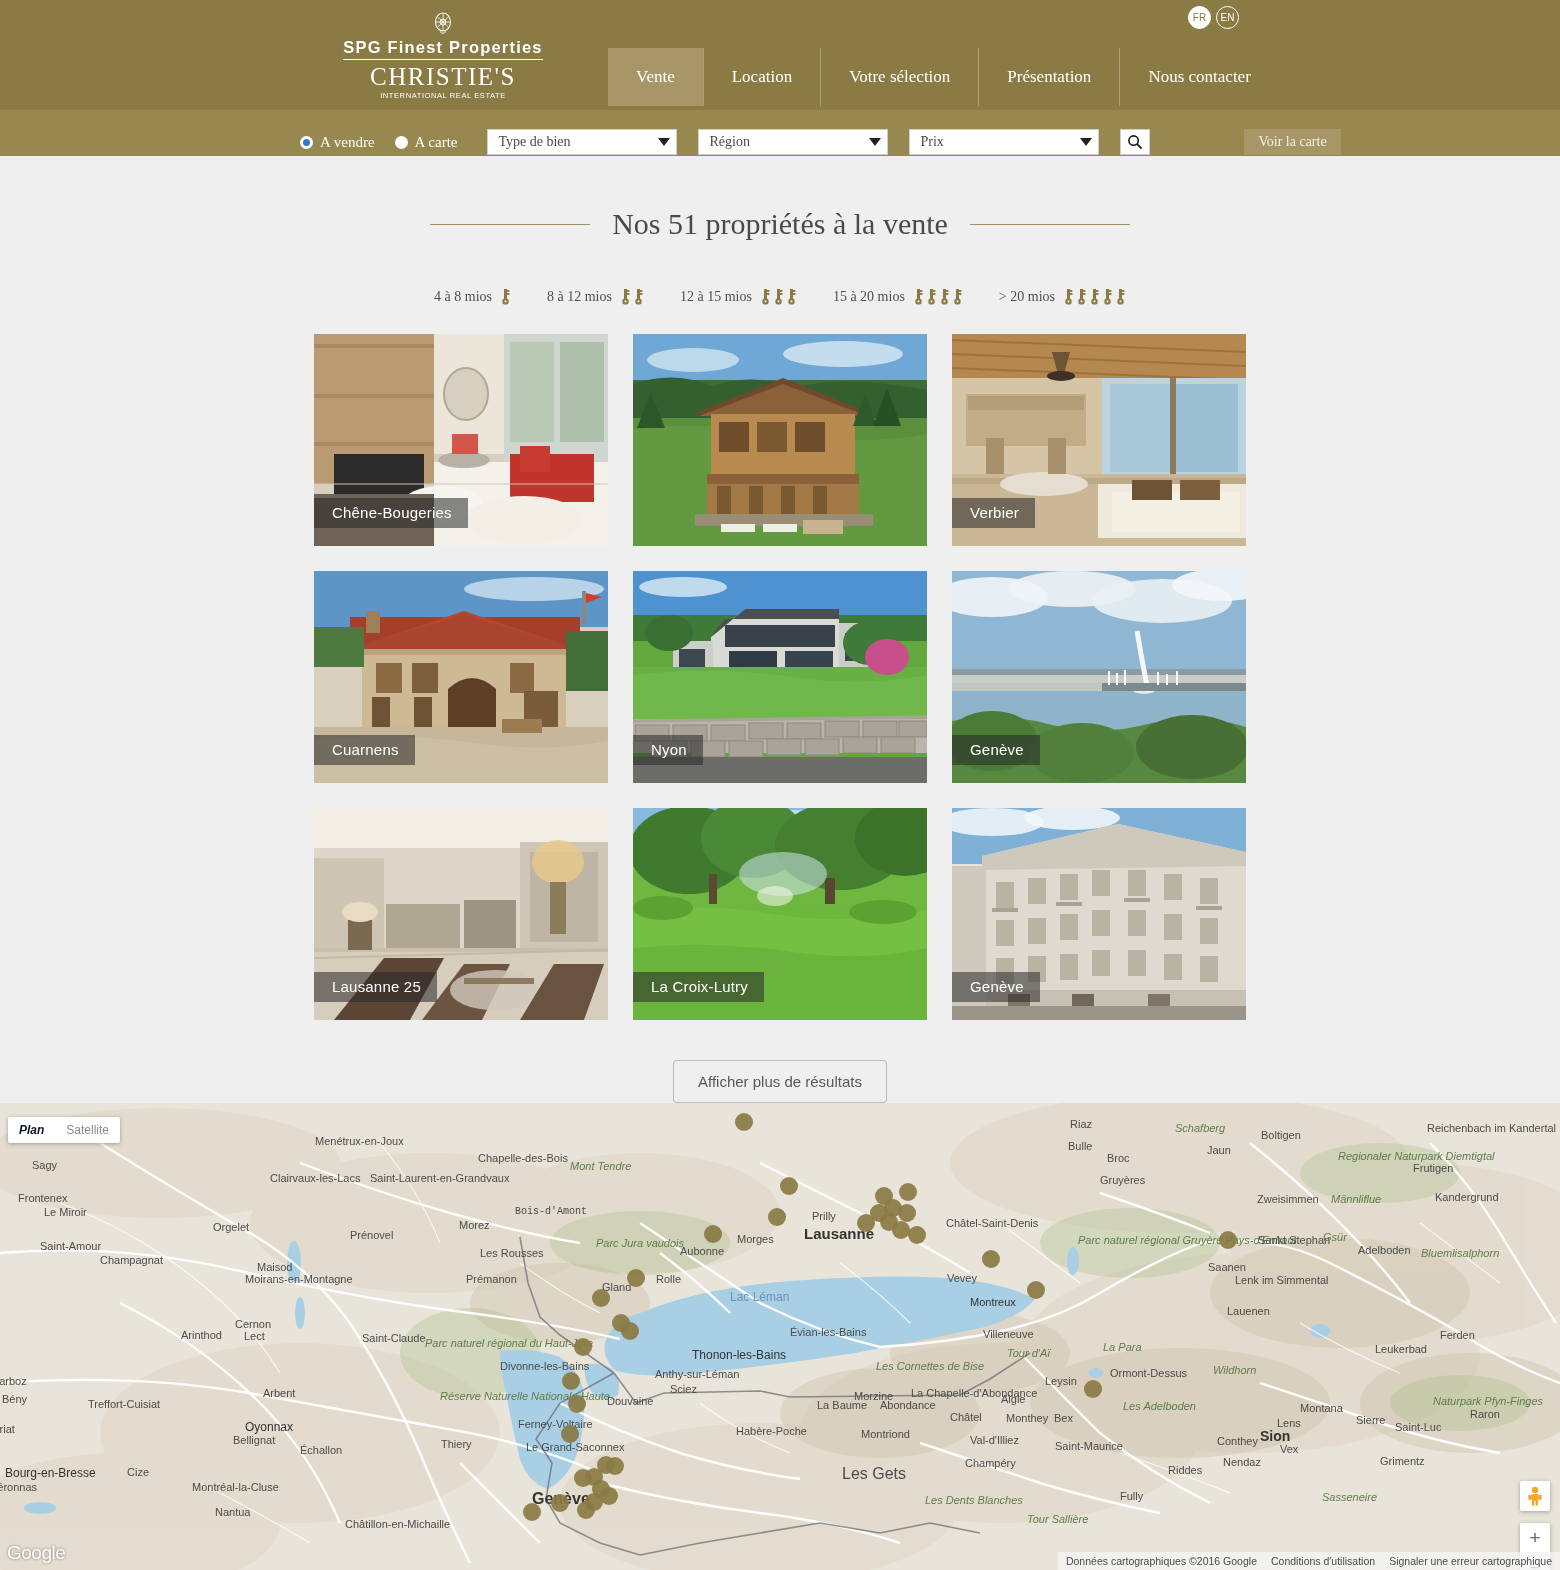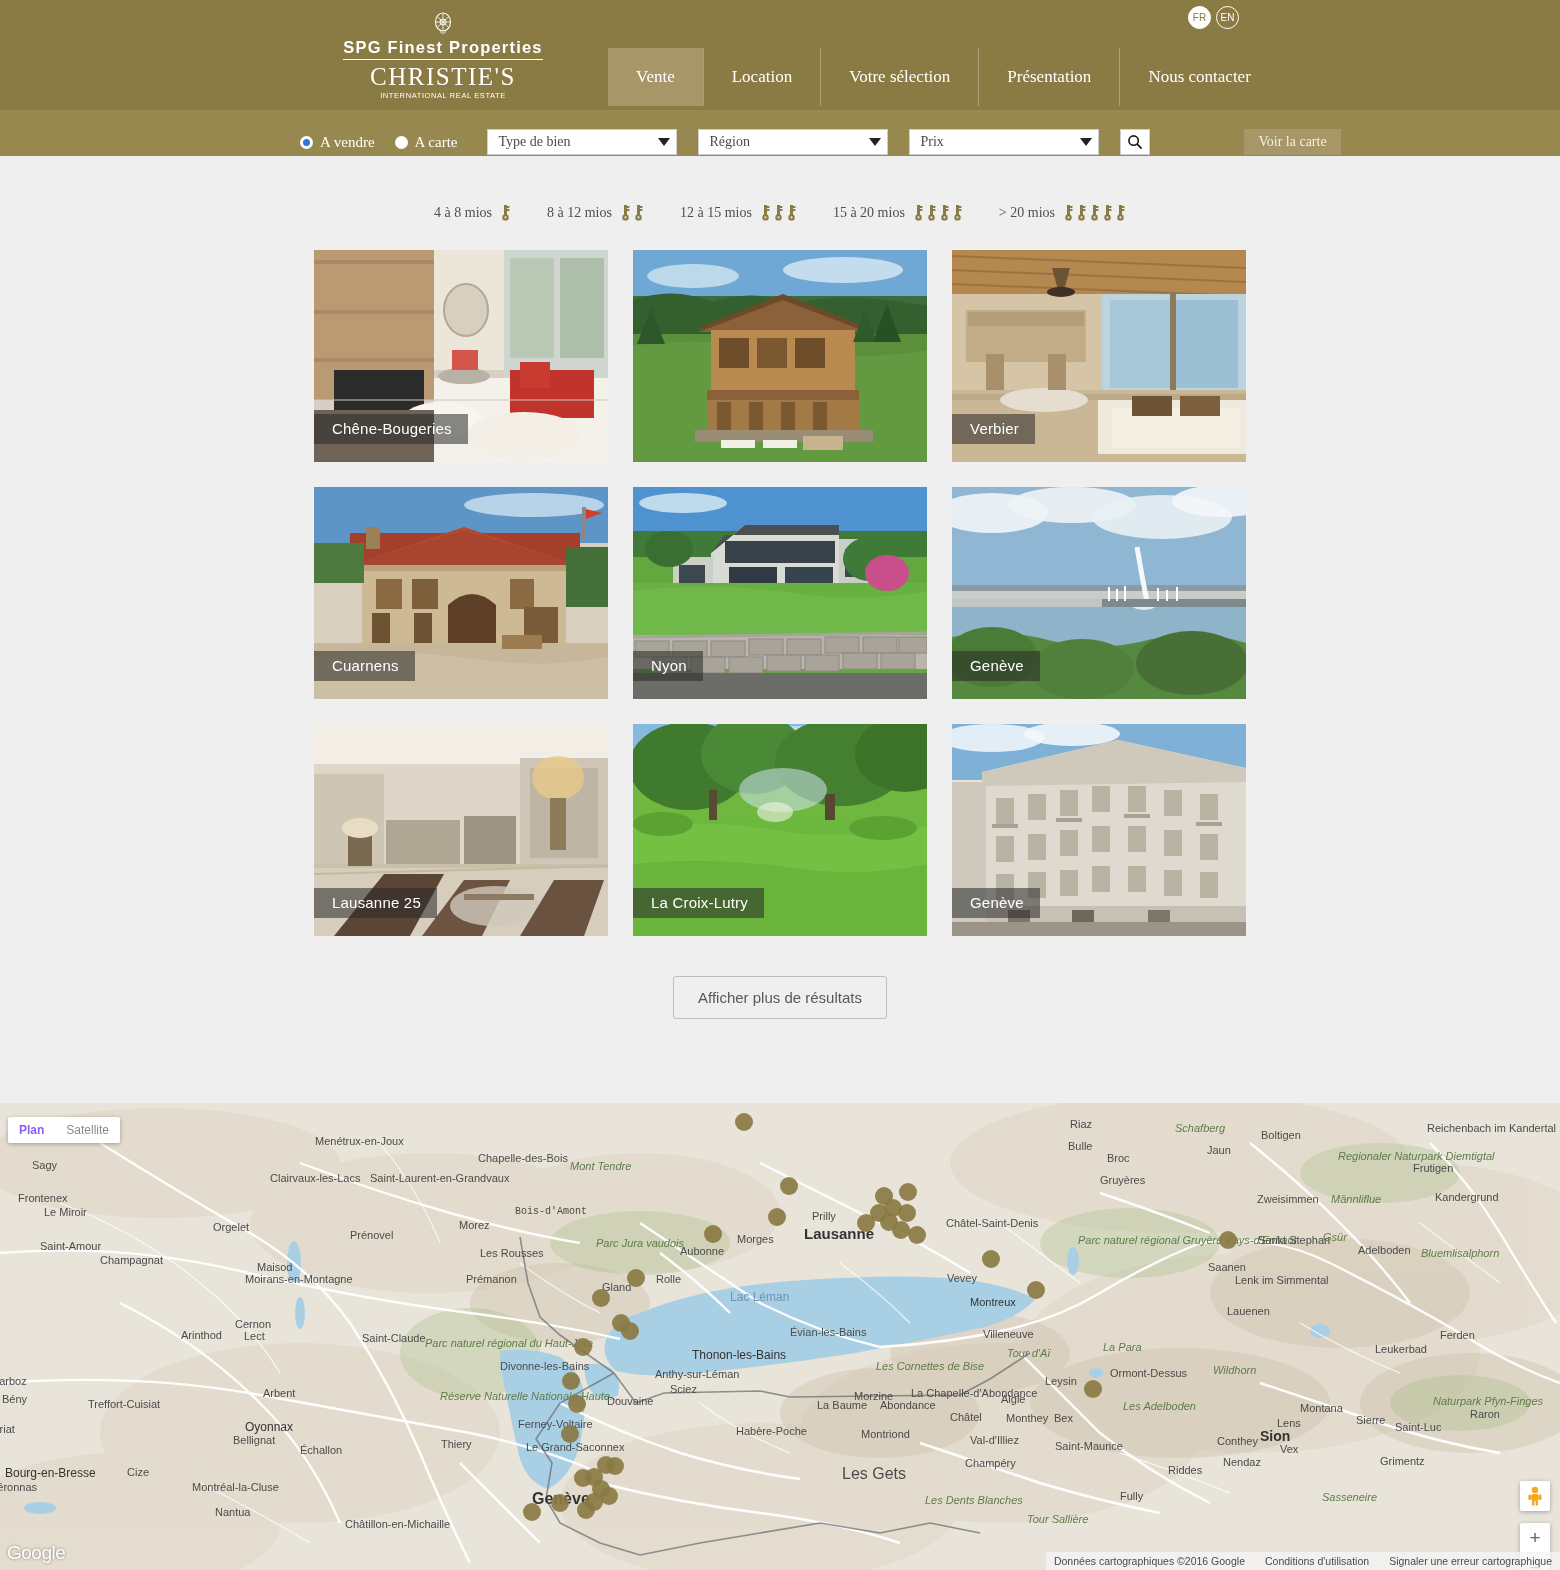--- a/index.html
+++ b/index.html
@@ -333,21 +333,21 @@
     z-index: 6;
   }
   .map-type-btn {
     padding: 6px 11px;
     font-family: "Liberation Sans", sans-serif;
     font-size: 12px;
     color: #8a8a8a;
     cursor: pointer;
     white-space: nowrap;
   }
-  .map-type-btn.active { color: #8b5cf6; font-weight: bold; }
+  .map-type-btn.active { color: #0f172a; font-weight: bold; font-style: italic; }
 
   .pegman {
     position: absolute;
     right: 10px;
     top: 378px;
     width: 30px;
     height: 30px;
     background: #ffffff;
     box-shadow: 0 1px 4px rgba(0,0,0,0.3);
     border-radius: 2px;
@@ -391,21 +391,21 @@
     z-index: 6;
   }
 
   .map-attrib {
     position: absolute;
     right: 0;
     bottom: 0;
     height: 18px;
     display: flex;
     align-items: center;
-    gap: 20px;
+    gap: 14px;
     padding: 0 8px;
     background: rgba(245,245,245,0.78);
     z-index: 6;
   }
   .map-attrib span {
     font-family: "Liberation Sans", sans-serif;
     font-size: 10.5px;
     color: #4b4b4b;
     white-space: nowrap;
   }
@@ -491,20 +491,25 @@
         <line x1="10.2" y1="10.2" x2="14.6" y2="14.6" stroke="#1a1a1a" stroke-width="1.8"></line>
       </svg>
     </div>
 
     <div class="map-btn">Voir la carte</div>
   </div>
 </div>
 
 <div class="main">
 
+  <div class="title-row">
+    <div class="title-rule"></div>
+    <div class="page-title">Nos 51 propriétés à la vente</div>
+    <div class="title-rule"></div>
+  </div>
 
   <div class="legend">
     <div class="legend-item">
       <span class="legend-label">4 à 8 mios</span>
       <span class="keys">
           <svg class="key-icon" viewBox="0 0 11 16">
             <rect x="4" y="0" width="3" height="10" fill="#8a7a43"></rect>
             <rect x="7" y="1" width="2.4" height="2" fill="#8a7a43"></rect>
             <rect x="7" y="4" width="2.4" height="2" fill="#8a7a43"></rect>
             <circle cx="5.5" cy="12.4" r="3.2" fill="#8a7a43"></circle>

